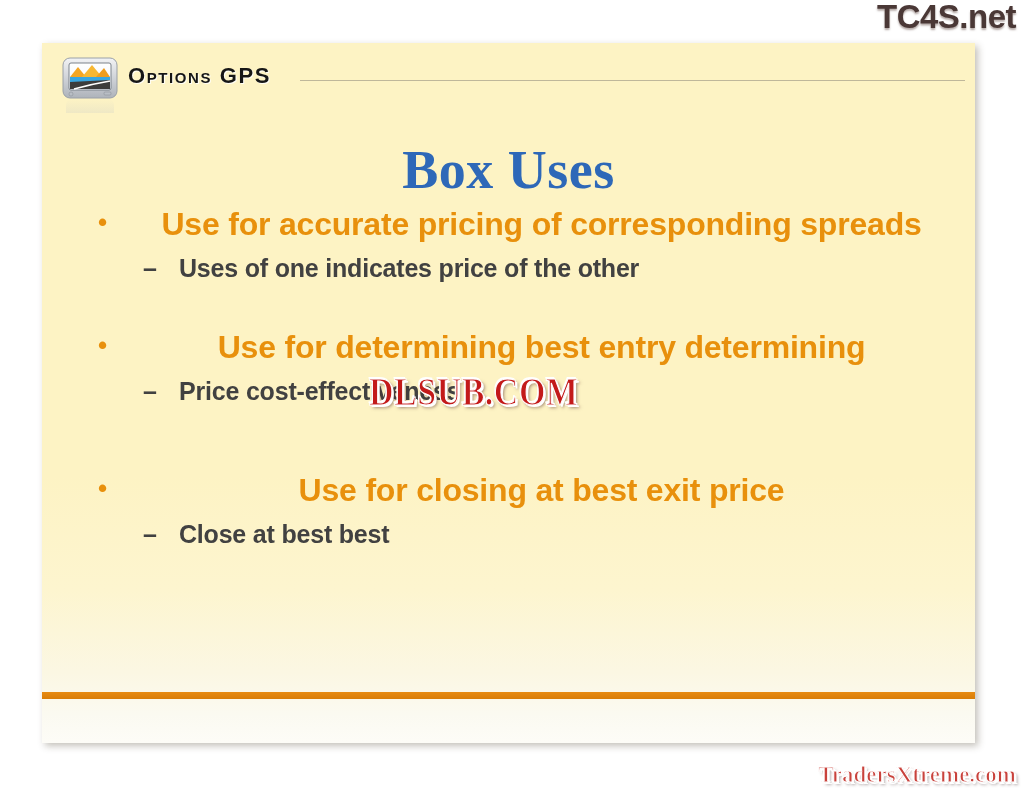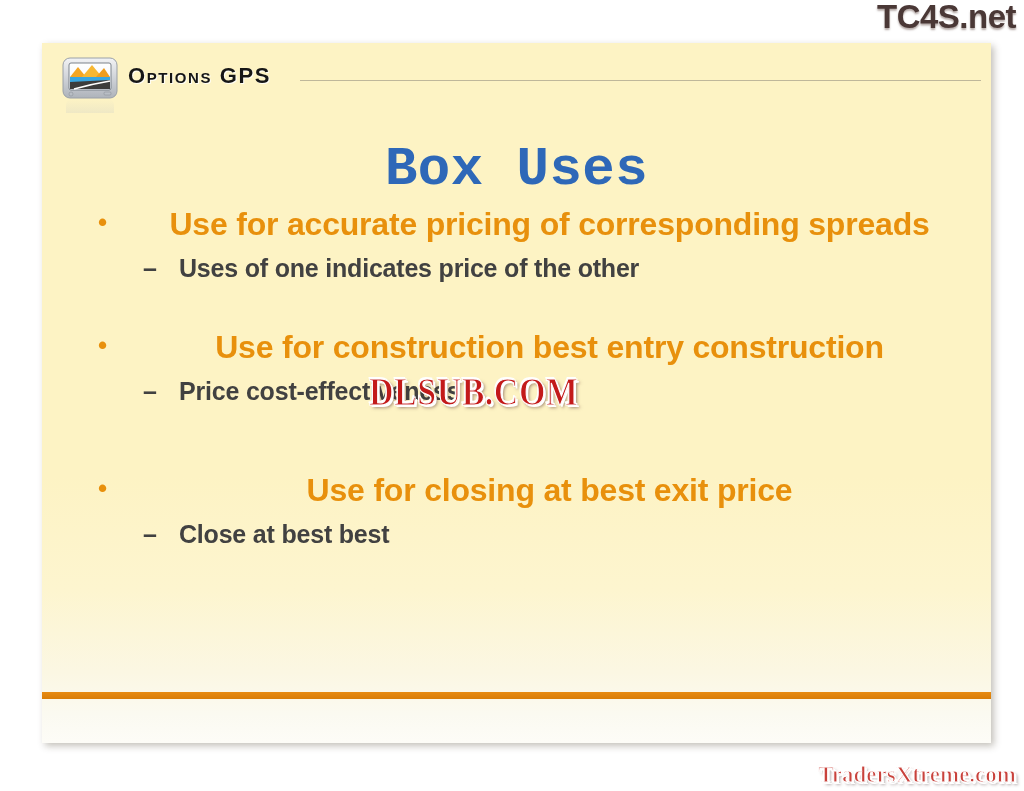--- a/index.html
+++ b/index.html
@@ -25,21 +25,20 @@
   
   #slide{
     position:absolute;
     left:42px; top:43px;
     width:933px; height:700px;
     background:linear-gradient(to bottom,
         #fdf3c4 0%, #fdf3c4 62%, #fdf5cf 78%,
         #fbf7e3 90%, #fbfaf1 96%, #fdfcf7 100%);
     box-shadow:3px 3px 7px rgba(60,50,30,.30);
     overflow:hidden;
-    padding-left:16px;
   }
 
   
   #slide-header{
     position:absolute; left:0; top:0;
     width:100%; height:62px;
   }
   #logo-icon{
     position:absolute; left:20px; top:14px;
     width:56px; height:42px;
@@ -63,21 +62,21 @@
   }
   #header-rule{
     position:absolute; left:258px; top:37px; right:10px;
     height:1px; background:#bfb79a;
   }
 
   
   #slide-title{
     position:absolute; left:0; top:60px; width:100%;
     text-align:center;
-    font-family:Liberation Mono, monospace;
+    font-family:Liberation Serif, serif;
     font-weight:bold;
     font-size:54px;
     color:#2e68b8;
     letter-spacing:0.5px;
   }
 
   
   #bullet-list{
     position:absolute;
     left:56px; top:160px; right:30px;
@@ -231,21 +230,21 @@
 
     <div class="bullet-l2">
       <span class="marker">–</span>
       <span class="text">Uses of one indicates price of the other</span>
     </div>
 
     <div class="gap-lg"></div>
 
     <div class="bullet-l1">
       <span class="marker">•</span>
-      <span class="text">Use for construction best entry construction</span>
+      <span class="text">Use for determining best entry determining</span>
     </div>
 
     <div class="gap-sm"></div>
 
     <div class="bullet-l2">
       <span class="marker">–</span>
       <span class="text">Price cost-effectiveness</span>
     </div>
 
     <div class="gap-lg"></div>

